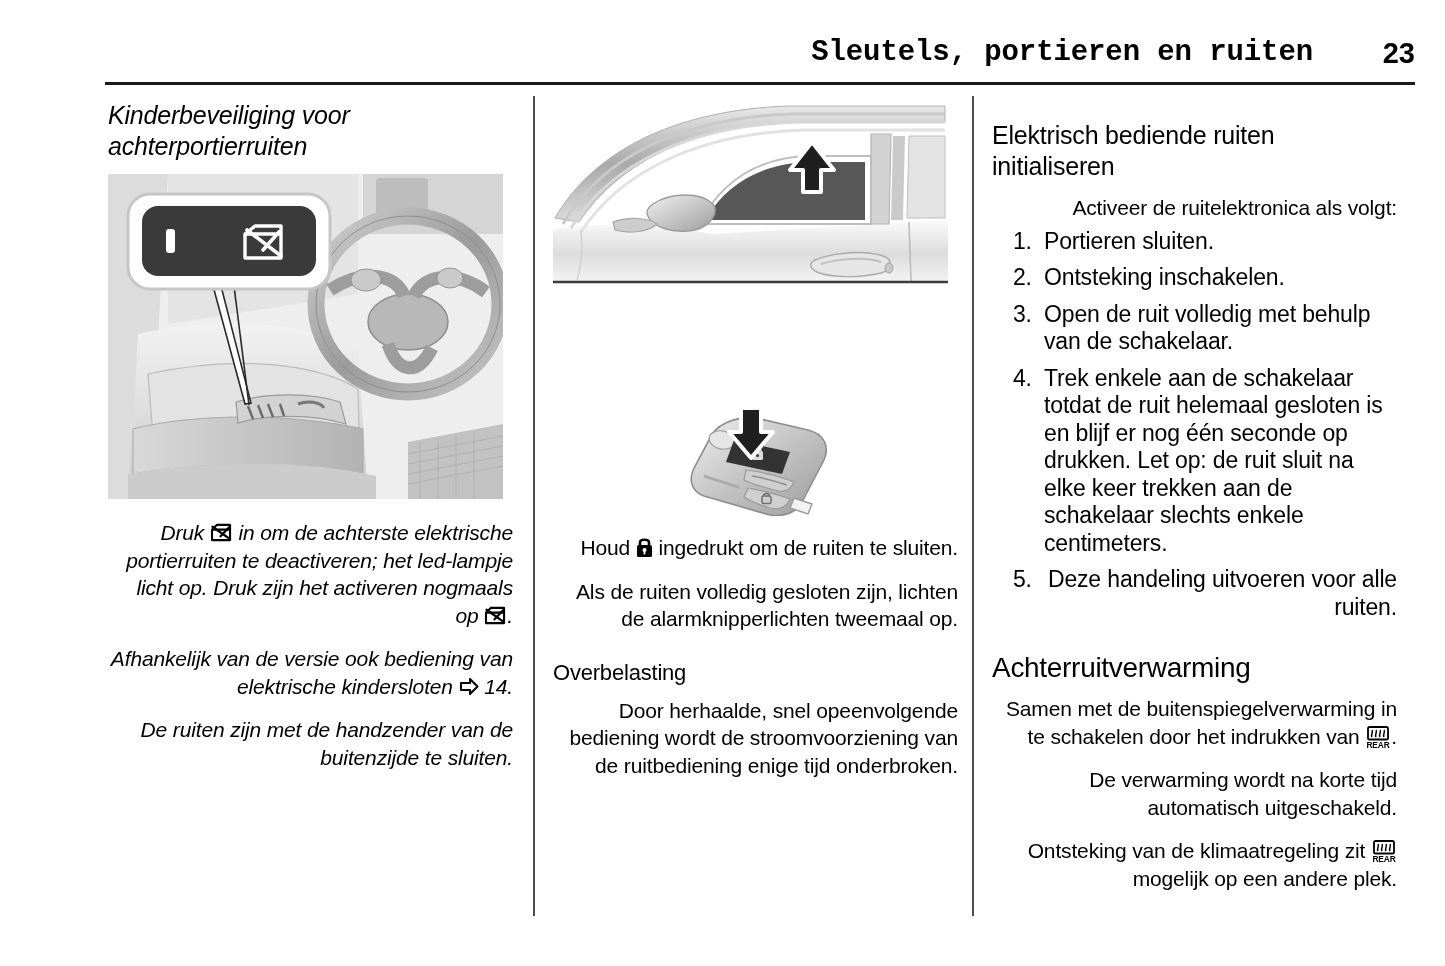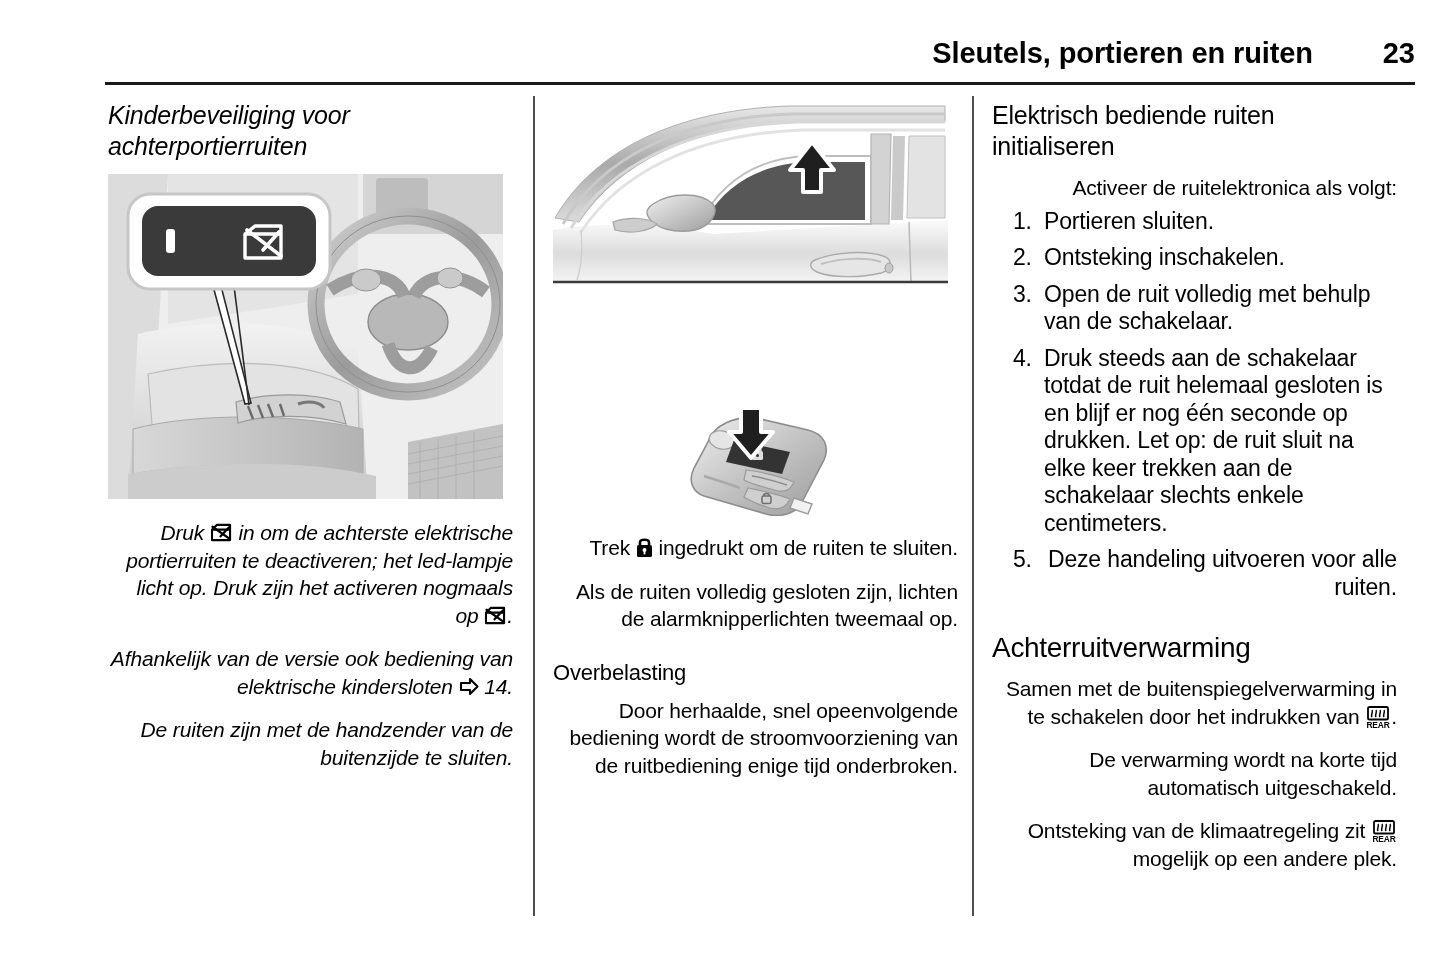--- a/index.html
+++ b/index.html
@@ -32,20 +32,21 @@
     display: flex;
     align-items: flex-start;
     justify-content: flex-end;
   }
   .header-title {
     font-size: 29px;
     font-weight: bold;
     letter-spacing: -0.1px;
     line-height: 34px;
     white-space: nowrap;
+    font-family: Liberation Mono, monospace;
   }
   .header-pageno {
     font-size: 29px;
     font-weight: bold;
     line-height: 34px;
     margin-left: 58px;
     min-width: 44px;
     text-align: right;
   }
   .header-rule {
@@ -58,21 +59,21 @@
   }
 
   
   .col {
     position: absolute;
     top: 100px;
     width: 405px;
   }
   .col-1 { left: 108px; font-style: italic; }
   .col-2 { left: 553px; }
-  .col-3 { left: 992px; }
+  .col-3 { left: 992px; margin-top: 20px; }
 
   .divider {
     position: absolute;
     top: 96px;
     width: 2px;
     height: 820px;
     background: #4d4d4d;
   }
   .divider-1 { left: 533px; }
   .divider-2 { left: 972px; }
@@ -346,21 +347,21 @@
           <path d="M14,60 C26,64 40,68 50,72" fill="none" stroke="#a9a9a9" stroke-width="2.4"></path>
           <path d="M104,82 L122,88 L118,98 L100,92 Z" fill="#f2f2f2" stroke="#9a9a9a" stroke-width="1.4"></path>
         </g>
 
         <g>
           <path d="M188,2 L188,26 L176,26 L198,52 L220,26 L208,26 L208,2 Z" fill="#1f1f1f" stroke="#ffffff" stroke-width="4" stroke-linejoin="round"></path>
         </g>
       </svg>
     </div>
 
-    <p class="body"><span>Trek </span><span class="icn icn-lock"><svg viewBox="0 0 17 21" width="17" height="21" xmlns="http://www.w3.org/2000/svg">
+    <p class="body"><span>Houd </span><span class="icn icn-lock"><svg viewBox="0 0 17 21" width="17" height="21" xmlns="http://www.w3.org/2000/svg">
             <path d="M4,8 L4,5.5 C4,1.8 13,1.8 13,5.5 L13,8" fill="none" stroke="#000" stroke-width="2.6"></path>
             <rect x="1" y="8" width="15" height="12" rx="1.6" fill="#000"></rect>
             <circle cx="8.5" cy="13" r="2" fill="#ffffff"></circle>
             <rect x="7.6" y="13" width="1.8" height="4.4" fill="#ffffff"></rect>
           </svg></span><span> ingedrukt om de ruiten te sluiten.</span></p>
 
     <p class="body">Als de ruiten volledig gesloten zijn, lichten de alarmknipperlichten tweemaal op.</p>
 
     <h3 class="sub-title">Overbelasting</h3>
     <p class="body">Door herhaalde, snel opeenvolgende bediening wordt de stroomvoorziening van de ruitbediening enige tijd onderbroken.</p>
@@ -368,21 +369,21 @@
 
   <div class="col col-3">
 
     <h2 class="sec-title">Elektrisch bediende ruiten initialiseren</h2>
     <p class="body" style="margin-bottom:2px;">Activeer de ruitelektronica als volgt:</p>
 
     <ol class="steps">
       <li>Portieren sluiten.</li>
       <li>Ontsteking inschakelen.</li>
       <li>Open de ruit volledig met behulp van de schakelaar.</li>
-      <li>Druk steeds aan de schakelaar totdat de ruit helemaal gesloten is en blijf er nog één seconde op drukken. Let op: de ruit sluit na elke keer trekken aan de schakelaar slechts enkele centimeters.</li>
+      <li>Trek enkele aan de schakelaar totdat de ruit helemaal gesloten is en blijf er nog één seconde op drukken. Let op: de ruit sluit na elke keer trekken aan de schakelaar slechts enkele centimeters.</li>
       <li>Deze handeling uitvoeren voor alle ruiten.</li>
     </ol>
 
     <h2 class="big-title">Achterruitverwarming</h2>
 
     <p class="body"><span>Samen met de buitenspiegelverwarming in te schakelen door het indrukken van </span><span class="icn icn-rear"><svg viewBox="0 0 26 25" width="26" height="25" xmlns="http://www.w3.org/2000/svg">
             <rect x="3" y="2" width="20" height="12.5" rx="1.6" fill="none" stroke="#000" stroke-width="1.8"></rect>
             <path d="M7,5 C8.6,7 5.4,9.5 7,12" fill="none" stroke="#000" stroke-width="1.5"></path>
             <path d="M11,5 C12.6,7 9.4,9.5 11,12" fill="none" stroke="#000" stroke-width="1.5"></path>
             <path d="M15,5 C16.6,7 13.4,9.5 15,12" fill="none" stroke="#000" stroke-width="1.5"></path>

